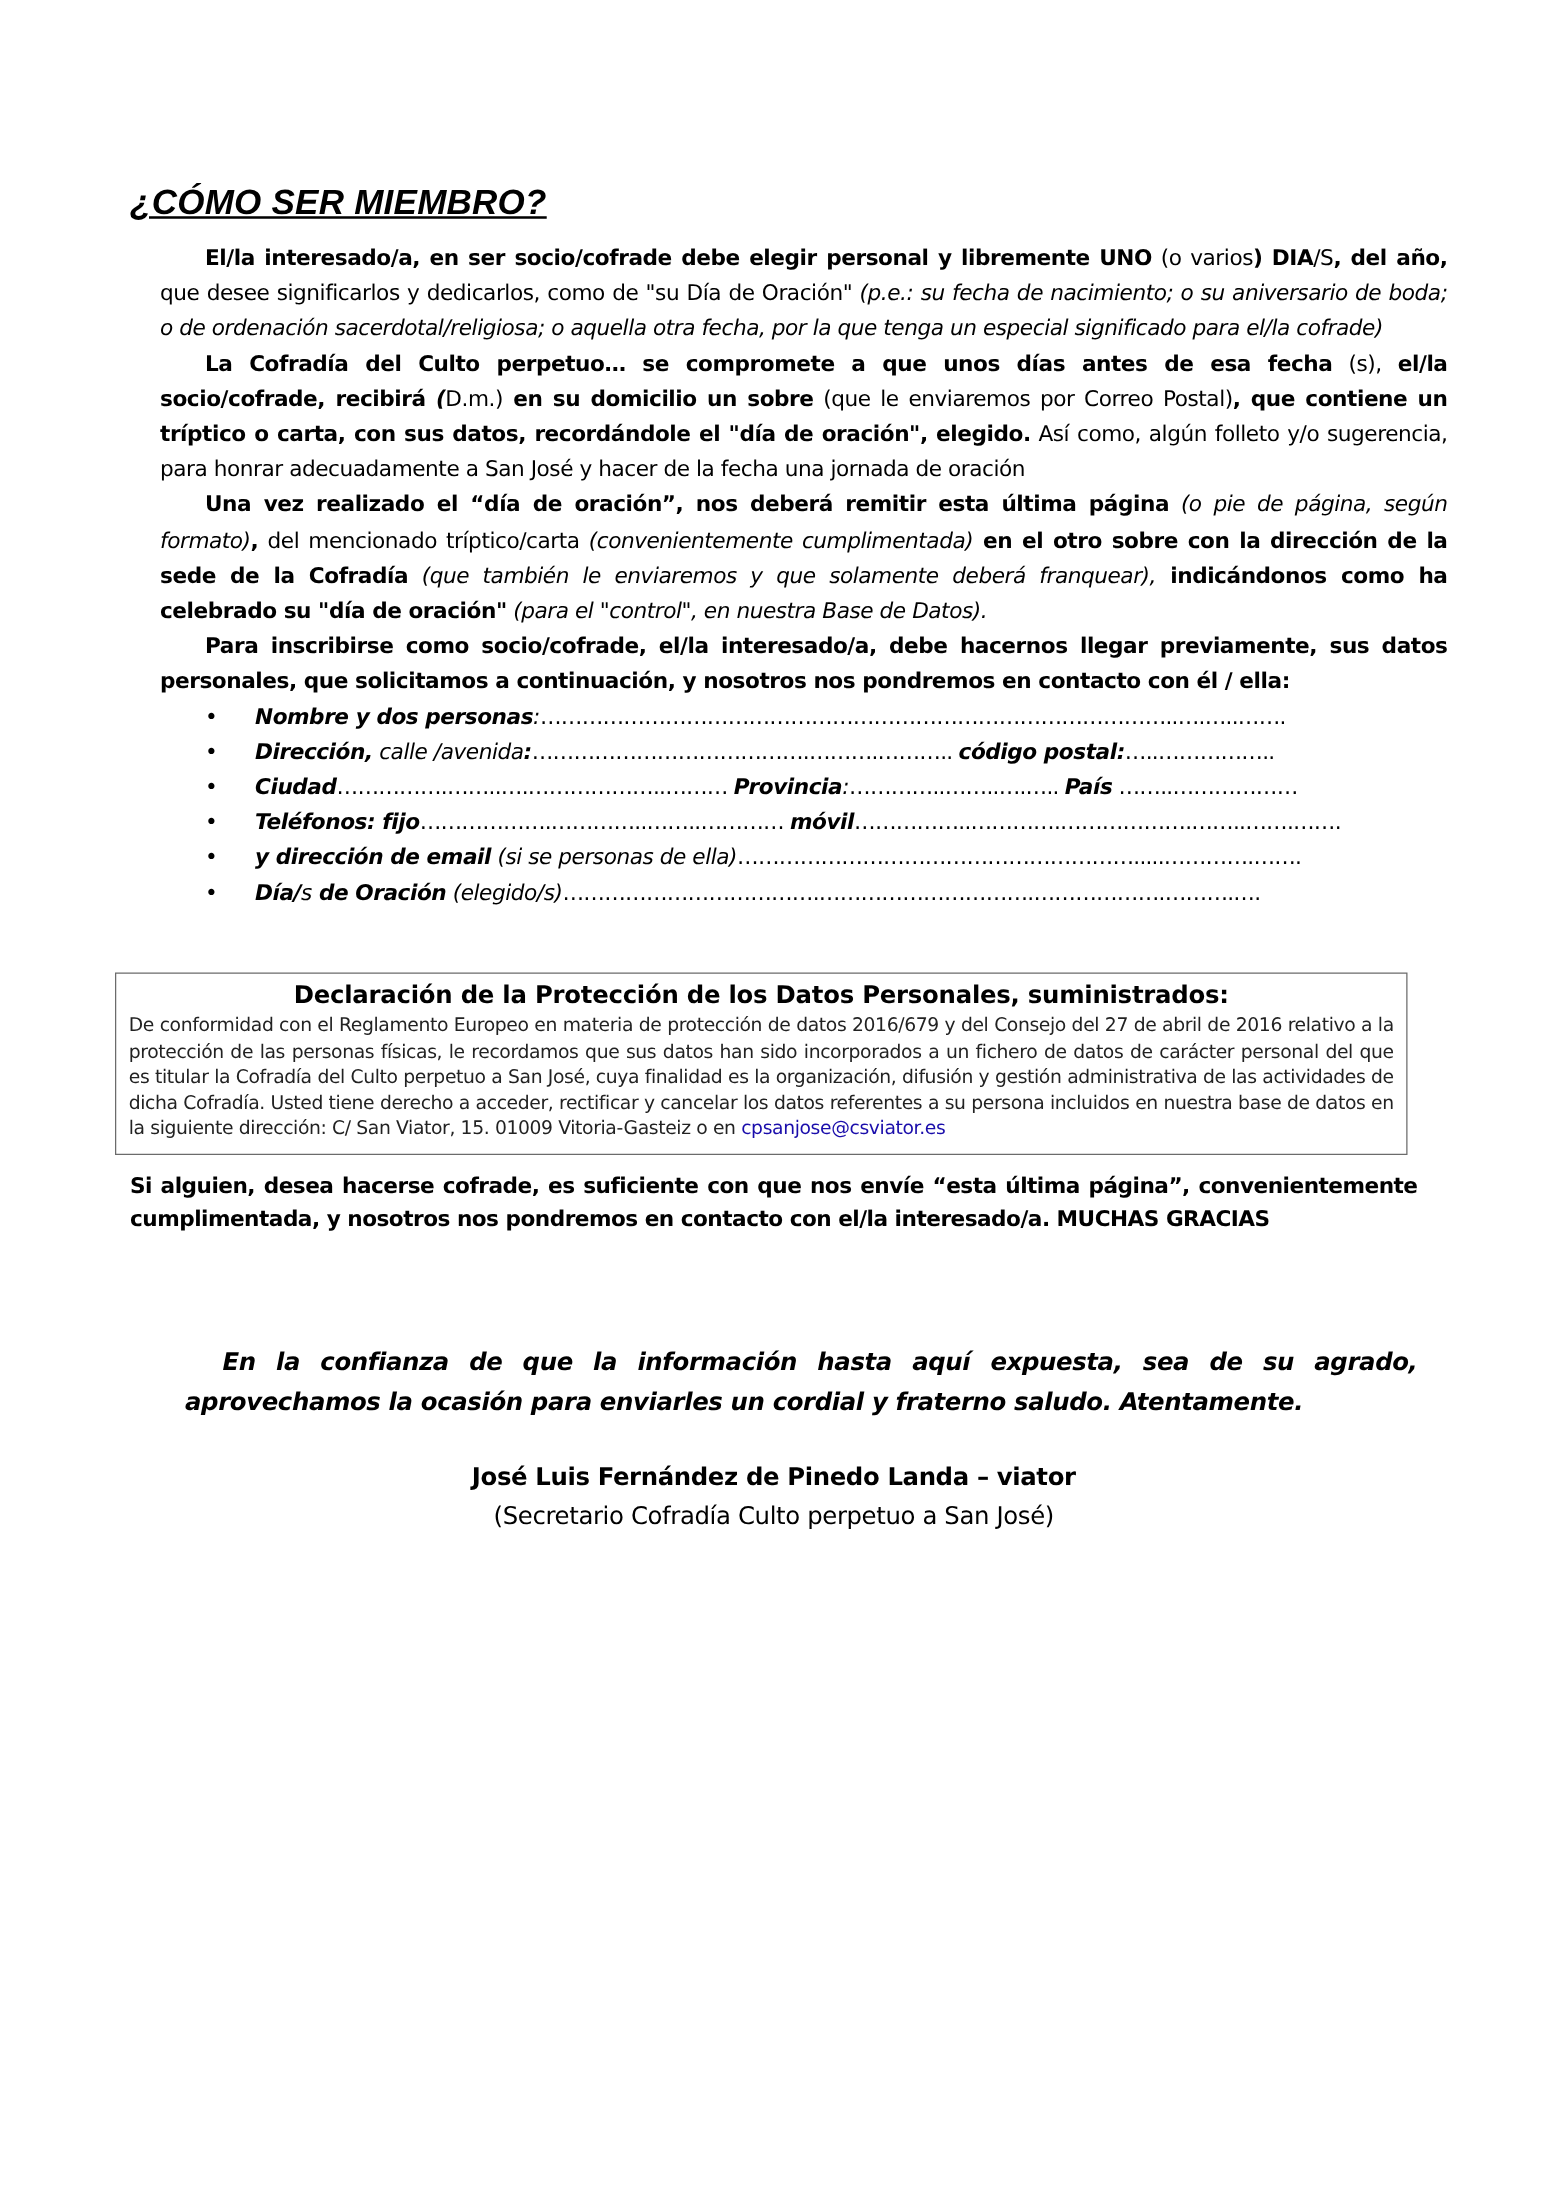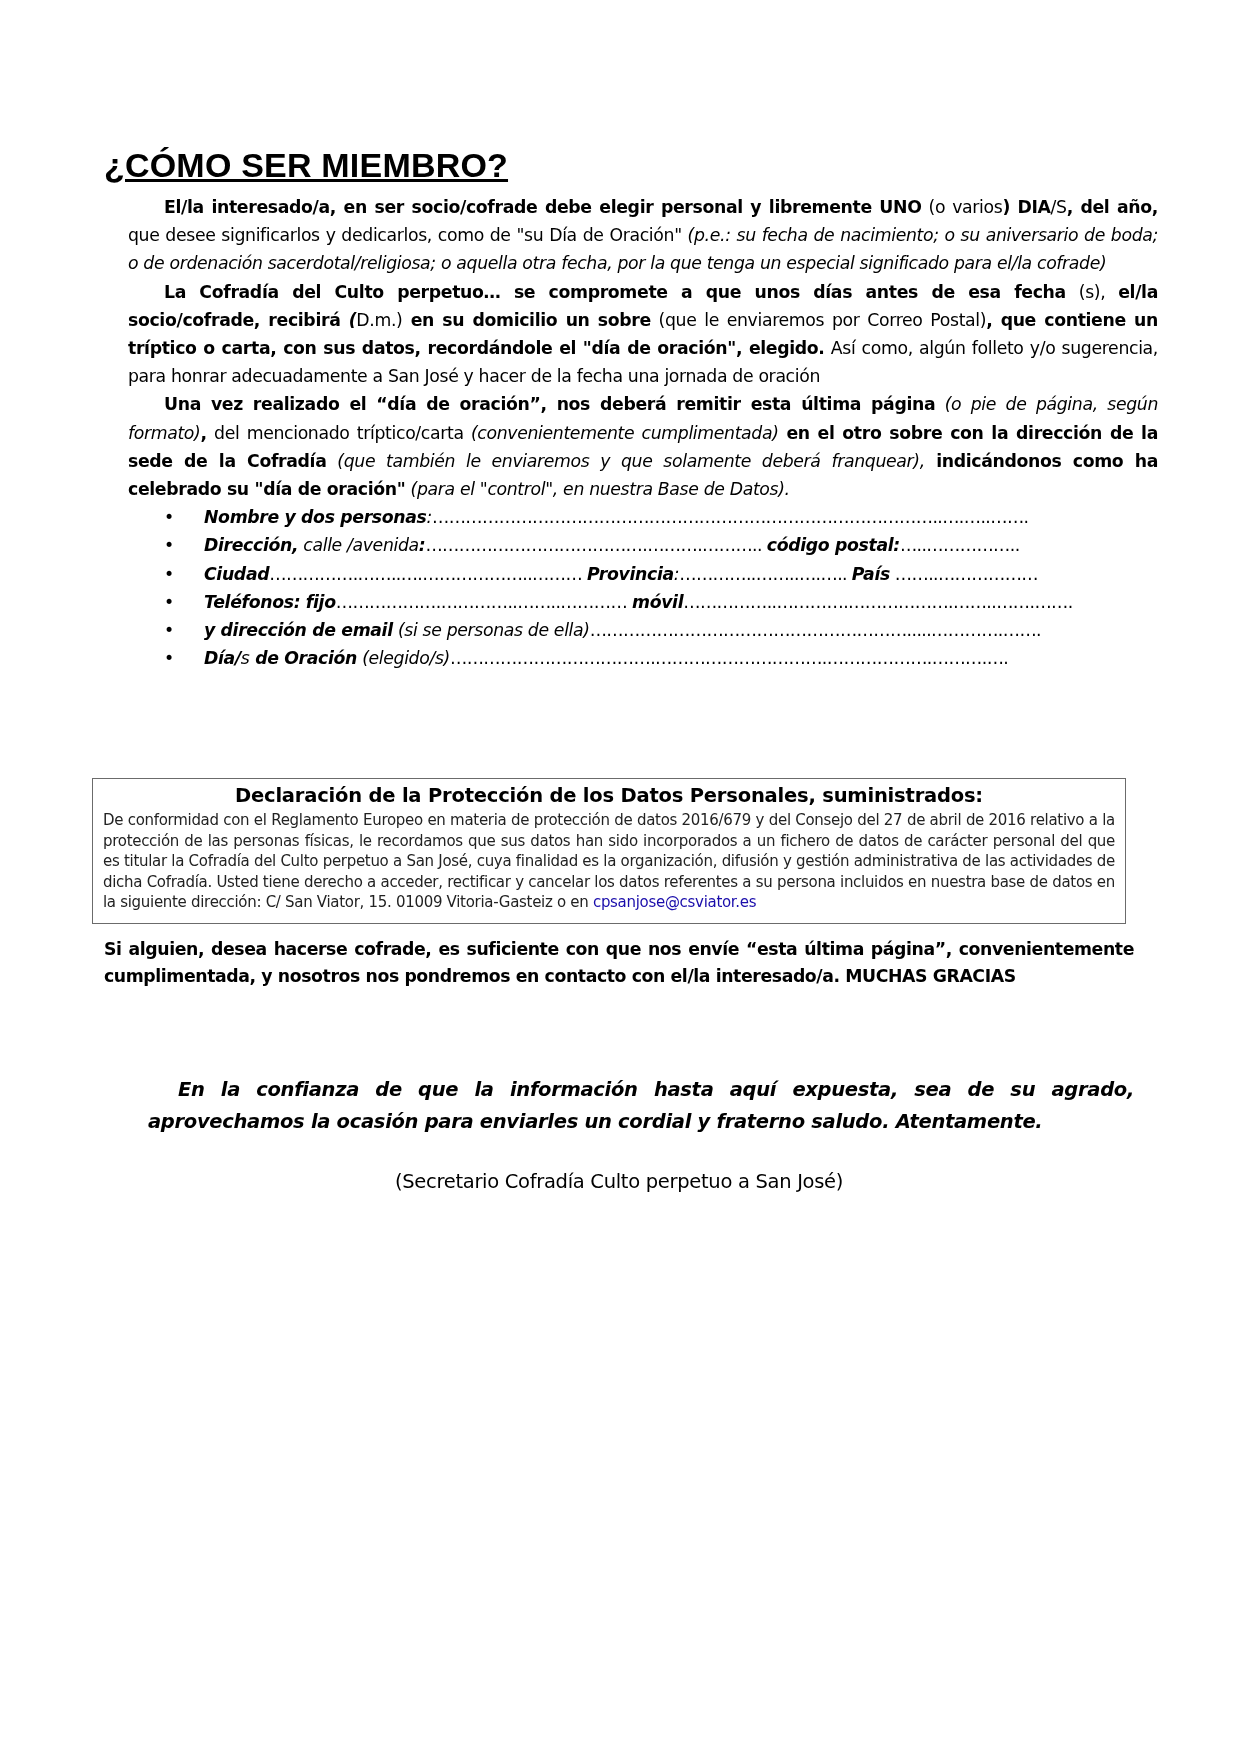--- a/index.html
+++ b/index.html
@@ -1,18 +1,18 @@
 <!DOCTYPE html>
 <html><head>
 <meta charset="utf-8">
 <style>
   html, body { margin: 0; padding: 0; background: #ffffff; }
   body { width: 1241px; height: 1755px; position: relative; overflow: hidden; color: #000; }
   .page { position: absolute; left: 104px; top: 0; width: 1030px; font-family: "Liberation Sans", sans-serif; }
-  .title { position: absolute; left: 0; top: 146px; font-size: 34px; font-weight: bold; text-decoration: underline; letter-spacing: 0.2px; white-space: nowrap; }
+  .title { position: absolute; left: 0; top: 146px; font-size: 28px; font-weight: bold; text-decoration: underline; letter-spacing: 0.2px; white-space: nowrap; font-style: italic; }
   .body-text { position: absolute; left: 0; top: 193px; width: 1030px; font-family: "DejaVu Sans", sans-serif; font-size: 17.3px; line-height: 28.2px; text-align: justify; letter-spacing: -0.35px; margin-left: 24px; }
   .body-text p { margin: 0; text-indent: 36px; }
   .body-text b { font-weight: bold; }
   .body-text i { font-style: italic; }
   .form-list { margin: 0; padding: 0; list-style: none; }
   .form-list li { position: relative; padding-left: 76px; text-align: left; white-space: nowrap; font-style: italic; }
   .form-list li .bullet { position: absolute; left: 36px; top: 0; font-style: normal; }
   .form-list li .dots { font-style: normal; letter-spacing: -0.6px; }
   .data-box { position: absolute; left: -12px; top: 778px; width: 1034px; height: 146px; border: 1.5px solid #6b6b6b; box-sizing: border-box; padding: 3px 10px 12px 10px; font-family: "DejaVu Sans", sans-serif; }
   .data-box .box-title { text-align: center; font-size: 19.5px; font-weight: bold; line-height: 28px; letter-spacing: -0.2px; }
@@ -31,20 +31,21 @@
 
   <div class="title">¿CÓMO SER MIEMBRO?</div>
 
   <div class="body-text">
     <p><b>El/la interesado/a, en ser socio/cofrade debe elegir personal y libremente  UNO</b><span> (o varios</span><b>) DIA</b><span>/S</span><b>, del año,</b><span> que desee significarlos y dedicarlos, como de "su Día de Oración" </span><i>(p.e.: su fecha de nacimiento; o su aniversario de boda; o de ordenación sacerdotal/religiosa; o aquella otra fecha, por la que tenga un especial significado para el/la cofrade)</i></p>
 
     <p><b>La Cofradía del Culto perpetuo… se compromete a que unos días antes de esa fecha</b><span> (s), </span><b>el/la socio/cofrade, recibirá </b><b><i>(</i></b><span>D.m.)</span><b> en su domicilio un sobre</b><span> (que le enviaremos por Correo Postal)</span><b>, que contiene un tríptico o carta, con sus datos, recordándole el "día de oración", elegido.</b><span>  Así como, algún folleto y/o sugerencia, para honrar adecuadamente a San José y hacer de la fecha una jornada de oración</span></p>
 
     <p><b>Una vez realizado el “día de oración”, nos deberá remitir  esta última página</b><i> (o pie de página, según formato)</i><b>,</b><span> del mencionado tríptico/carta </span><i>(convenientemente cumplimentada)</i><b> en el otro sobre con la dirección de la sede de la Cofradía</b><i> (que también le enviaremos y que solamente deberá franquear),</i><b> indicándonos como ha celebrado su "día de oración"</b><i> (para el "control", en nuestra Base de Datos).</i></p>
 
+    <p><b>Para inscribirse como socio/cofrade, el/la interesado/a, debe hacernos llegar previamente, sus datos personales, que solicitamos a continuación, y nosotros nos pondremos en contacto con él / ella:</b></p>
 
     <ul class="form-list">
       <li>
         <span class="bullet">•</span><b> Nombre y dos personas</b><span>:</span><span class="dots">………………………………………………………………………………..….…..…….</span>
       </li>
       <li>
         <span class="bullet">•</span><b>Dirección,</b><span> calle /avenida</span><b>:</b><span class="dots">………………………………….……….……….. </span><b>código postal:</b><span class="dots">…..……………..</span>
       </li>
       <li>
         <span class="bullet">•</span><b>Ciudad</b><span class="dots">…………….……..….………………..……… </span><b>Provincia</b><span>:</span><span class="dots">…………..……..….….. </span><b>País</b><span class="dots"> ……..………………</span>
@@ -66,16 +67,17 @@
     <div class="box-text"><span>De conformidad con el Reglamento Europeo en materia de protección de datos 2016/679 y del Consejo del 27 de abril de 2016 relativo a la protección de las personas físicas, le recordamos que sus datos han sido incorporados a un fichero de datos de carácter personal del que es titular la Cofradía del Culto perpetuo a San José, cuya finalidad es la organización, difusión y gestión administrativa de las actividades de dicha Cofradía. Usted tiene derecho a acceder, rectificar y cancelar los datos referentes a su persona incluidos en nuestra base de datos en la siguiente dirección: C/ San Viator, 15. 01009 Vitoria-Gasteiz o en </span><a class="email-link" href="mailto:cpsanjose@csviator.es" style="color: rgb(26, 13, 171);">cpsanjose@csviator.es</a></div>
   </div>
 
   <div class="closing-note">Si alguien, desea hacerse cofrade, es suficiente con que nos envíe “esta última página”, convenientemente cumplimentada, y nosotros nos pondremos en contacto con el/la interesado/a. MUCHAS GRACIAS</div>
 
   <div class="farewell">
     <p>En la confianza de que la información hasta aquí expuesta, sea de su agrado, aprovechamos la ocasión para enviarles un cordial y fraterno saludo. Atentamente.</p>
   </div>
 
   <div class="signature">
+    <div class="sig-name">José Luis Fernández de Pinedo Landa – viator</div>
     <div class="sig-role">(Secretario Cofradía Culto perpetuo a San José)</div>
   </div>
 
 </div>
 
 </body></html>

